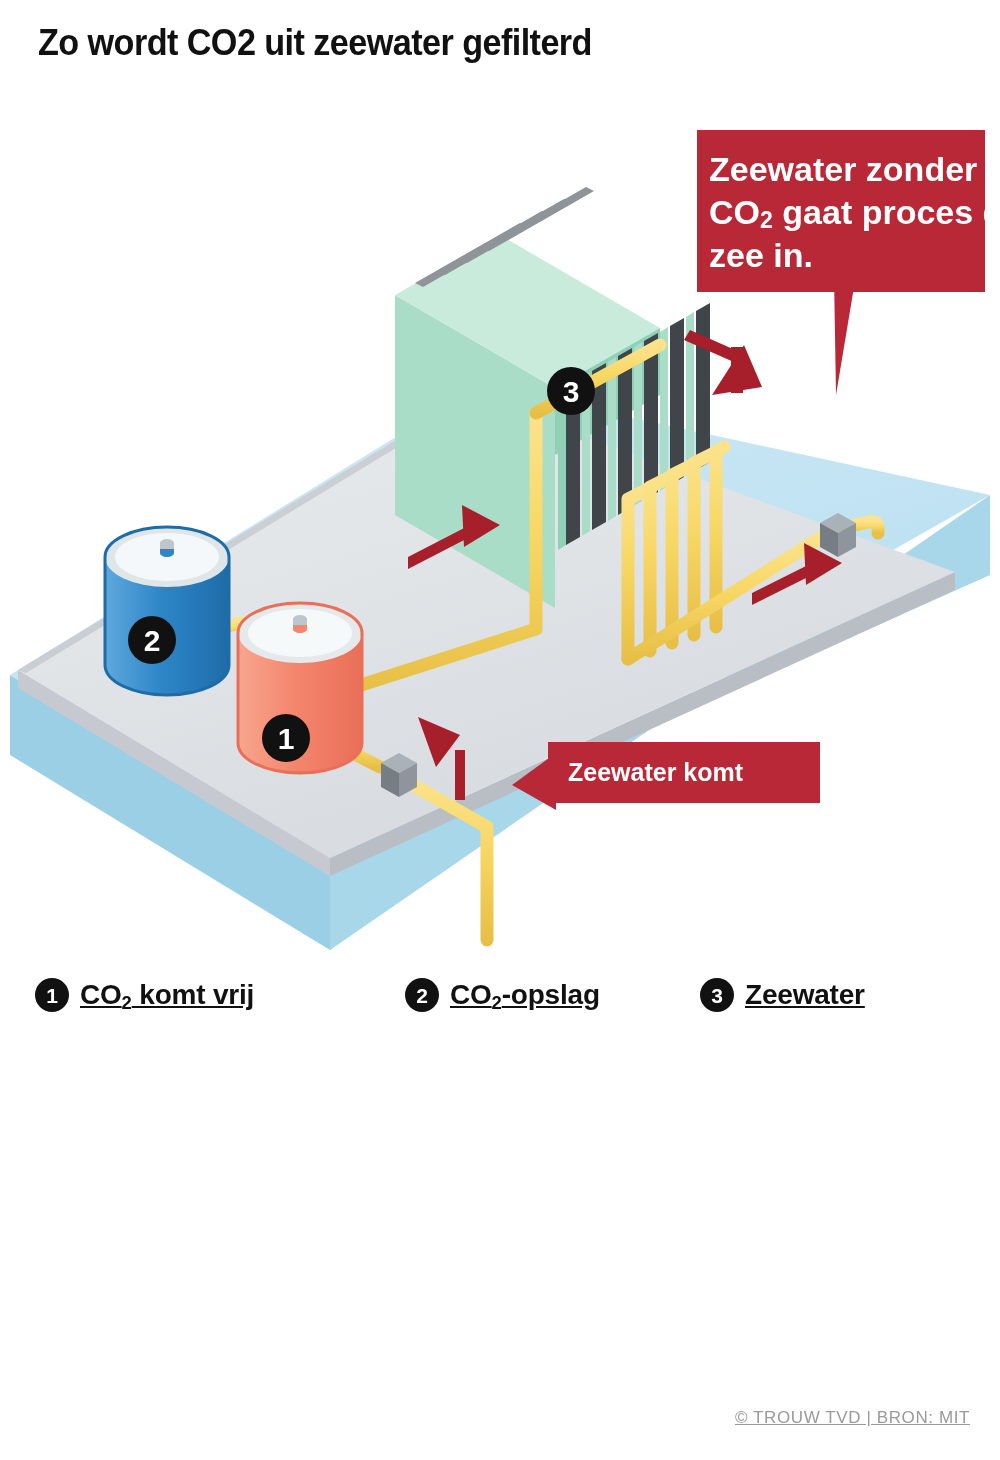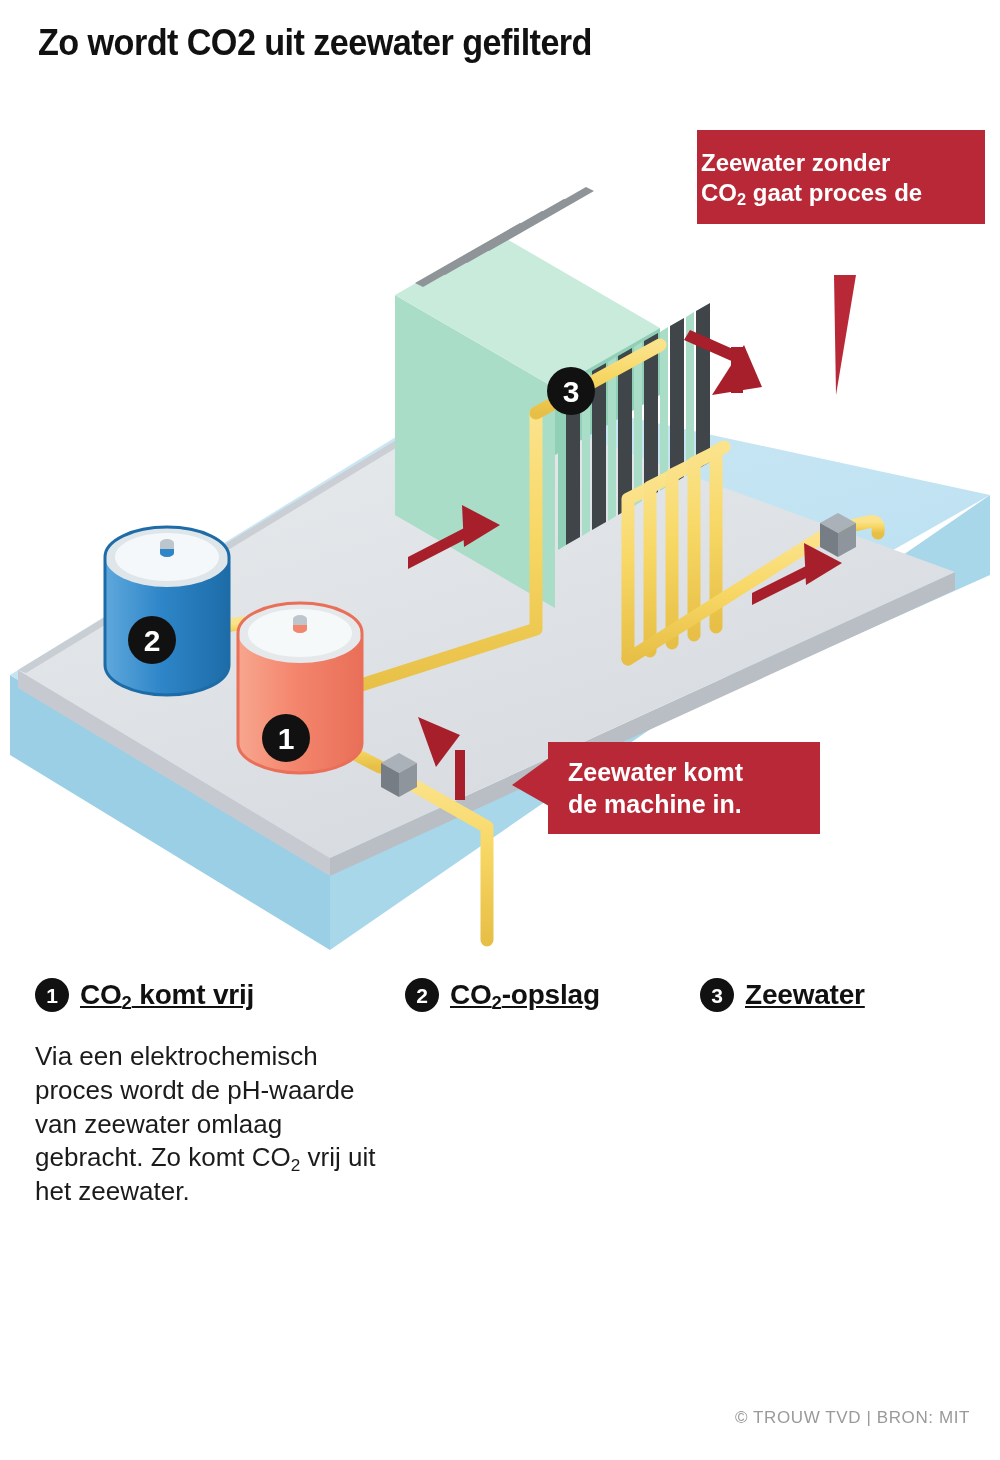--- a/index.html
+++ b/index.html
@@ -40,22 +40,22 @@
     color:#ffffff;
     font-weight:700;
     line-height:1.26;
     box-sizing:border-box;
   }
   .callout .ln{display:block;white-space:nowrap;}
   .callout sub{font-size:0.68em;vertical-align:baseline;position:relative;top:4px;}
 
   #callout-top{
     left:697px;top:130px;width:288px;
-    padding:18px 16px 16px 4px;
-    font-size:24px;
+    padding:18px 16px 16px 12px;
+    font-size:34px;
   }
   #callout-bottom{
     left:548px;top:742px;width:272px;
     padding:15px 14px 14px 20px;
     font-size:25px;
   }
 
   
   .legend{
     position:absolute;left:0;top:972px;width:1000px;height:420px;
@@ -86,20 +86,21 @@
     font-size:26px;line-height:1.30;
     color:#1b1b1b;font-weight:400;
   }
   .col-body sub{font-size:0.66em;vertical-align:baseline;position:relative;top:5px;}
 
   
   .footer{
     position:absolute;right:30px;top:1408px;
     font-size:17px;color:#9a9a9a;letter-spacing:0.6px;
     white-space:nowrap;
+    text-decoration:underline;
   }
 </style>
 </head>
 <body>
 
 <div class="page">
 
   <div class="title">Zo wordt CO2 uit zeewater gefilterd</div>
 
   <div class="illus">
@@ -274,35 +275,34 @@
       </g>
 
       <polygon points="834,180 856,180 836,300" fill="#b92836"></polygon>
       <polygon points="556,658 556,715 512,690" fill="#b92836"></polygon>
     </svg>
   </div>
 
   <div class="callout" id="callout-top">
     <span class="ln">Zeewater zonder</span>
     <span class="ln"><span>CO</span><sub>2</sub><span> gaat proces de</span></span>
+    <span class="ln">zee in.</span>
   </div>
 
   <div class="callout" id="callout-bottom">
     <span class="ln">Zeewater komt</span>
-    <span class="ln">de machine in.</span>
   </div>
 
   <div class="legend">
 
     <div class="col col-1">
       <div class="col-head">
         <div class="badge">1</div>
         <div class="col-title"><span>CO</span><sub>2</sub><span> komt vrij</span></div>
       </div>
-      <div class="col-body"><span>Via een elektrochemisch proces wordt de pH-waarde van zeewater omlaag gebracht. Zo komt CO</span><sub>2</sub><span> vrij uit het zeewater.</span></div>
     </div>
 
     <div class="col col-2">
       <div class="col-head">
         <div class="badge">2</div>
         <div class="col-title"><span>CO</span><sub>2</sub><span>-opslag</span></div>
       </div>
     </div>
 
     <div class="col col-3">

